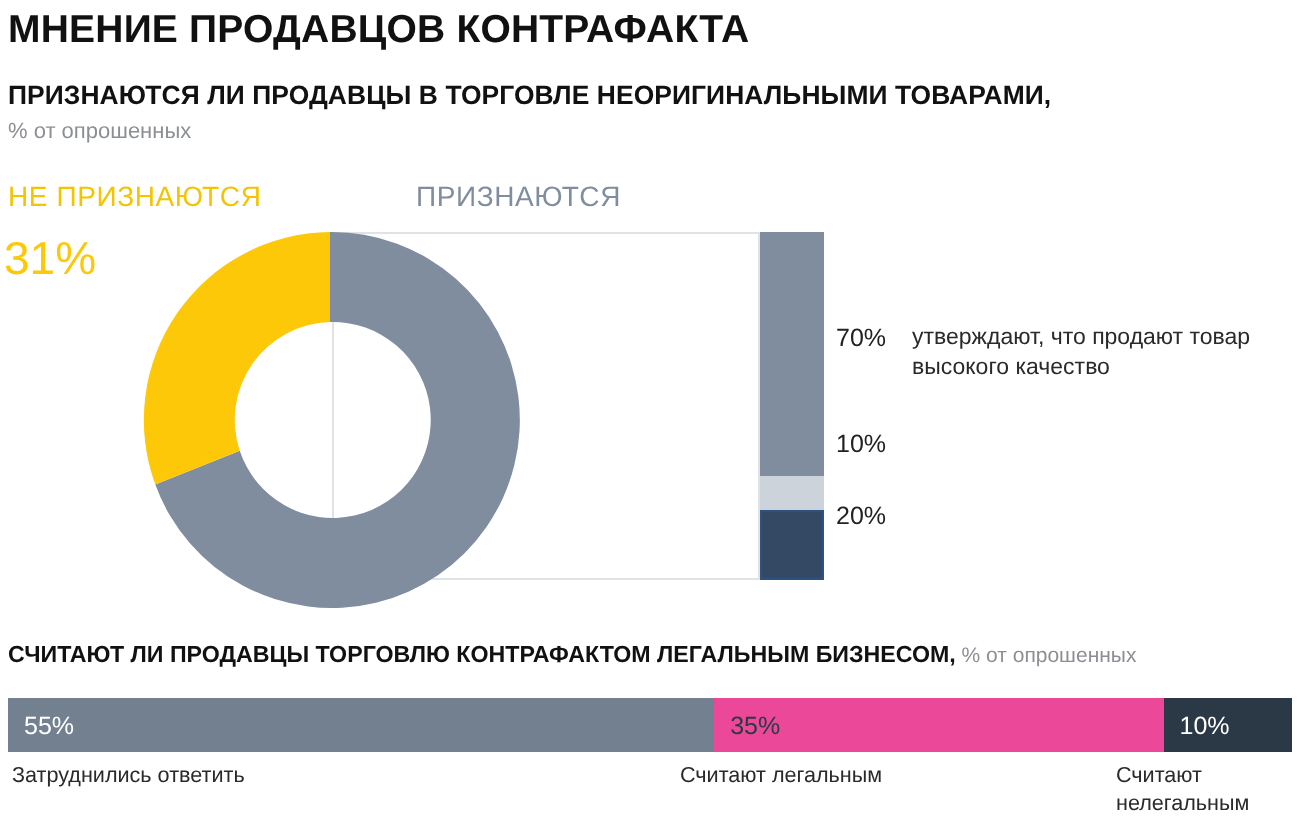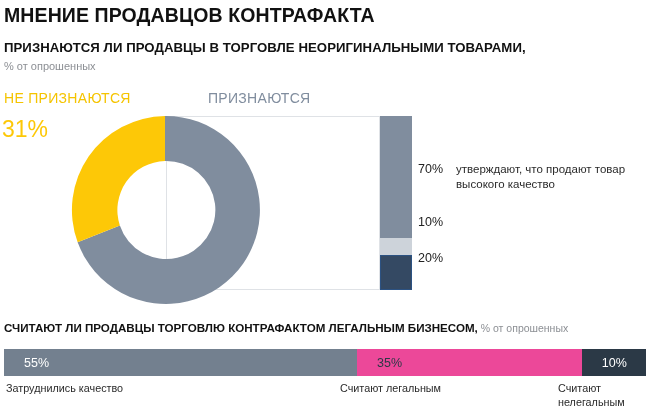--- a/index.html
+++ b/index.html
@@ -164,21 +164,21 @@
   }
   .hseg {
     height: 100%;
     box-sizing: border-box;
     display: flex;
     align-items: center;
     position: relative;
   }
   .hseg .pct {
     font-size: 12.5px;
-    padding-left: 20px;
+    padding-left: 8px;
     color: #ffffff;
     white-space: nowrap;
   }
   .hseg.c1 { background: #73808f; }
   .hseg.c2 { background: #ec4899; }
   .hseg.c2 .pct { color: #2b3946; }
   .hseg.c3 { background: #2b3946; }
 
   .hcap {
     position: absolute;
@@ -250,16 +250,16 @@
     <span class="pct">55%</span>
   </div>
   <div class="hseg c2" style="width:35%">
     <span class="pct">35%</span>
   </div>
   <div class="hseg c3" style="width:10%">
     <span class="pct">10%</span>
   </div>
 </div>
 
-<div class="hcap" id="hcap-0">Затруднились качество</div>
+<div class="hcap" id="hcap-0">Затруднились ответить</div>
 <div class="hcap" id="hcap-1">Считают легальным</div>
 <div class="hcap" id="hcap-2">Считают
 нелегальным</div>
 
 </body></html>

